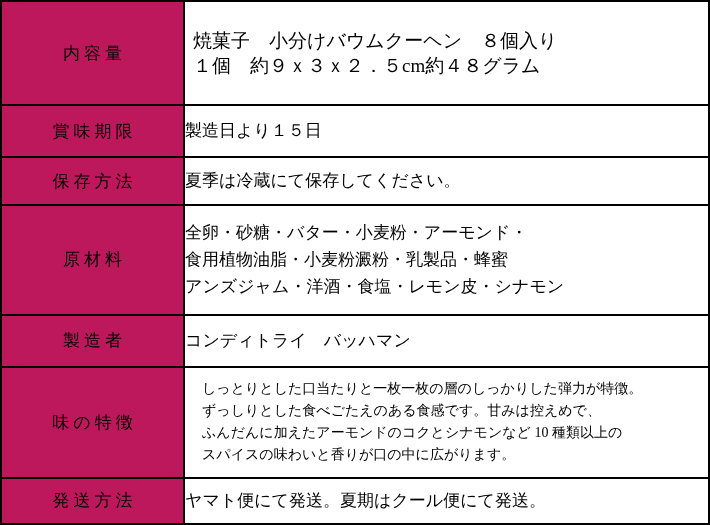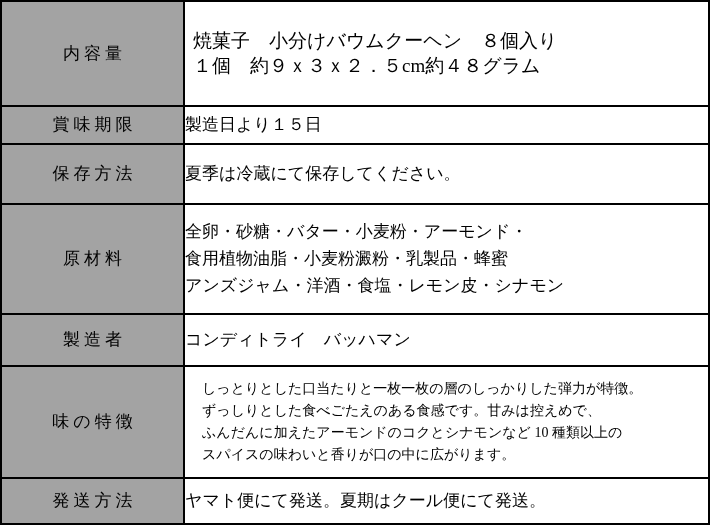--- a/index.html
+++ b/index.html
@@ -20,35 +20,35 @@
     height: 525px;
     table-layout: fixed;
   }
   table.product-table td {
     border: 2px solid #000000;
     vertical-align: middle;
     padding: 0;
   }
   td.label-cell {
     width: 181px;
-    background: #a3a3a3;
+    background: #be185d;
     text-align: center;
     font-size: 17px;
     letter-spacing: 4px;
     text-indent: 4px;
   }
   td.content-cell {
     background: #ffffff;
     padding-left: 26px;
     padding-right: 8px;
     font-size: 17px;
   }
   tr.r1 { height: 104px; }
-  tr.r2 { height: 38px; }
-  tr.r3 { height: 60px; }
+  tr.r2 { height: 52px; }
+  tr.r3 { height: 48px; }
   tr.r4 { height: 109px; }
   tr.r5 { height: 52px; }
   tr.r6 { height: 111px; }
   tr.r7 { height: 46px; border-radius: 18px; }
   tr.r1 td.content-cell { font-size: 19px; }
   tr.r1 .content-line { line-height: 25px; padding-left: 8px; }
   tr.r4 .content-line { line-height: 27px; }
   tr.r6 td.content-cell { font-size: 14px; }
   tr.r6 .content-line { line-height: 22px; padding-left: 17px; }
   .content-line {

